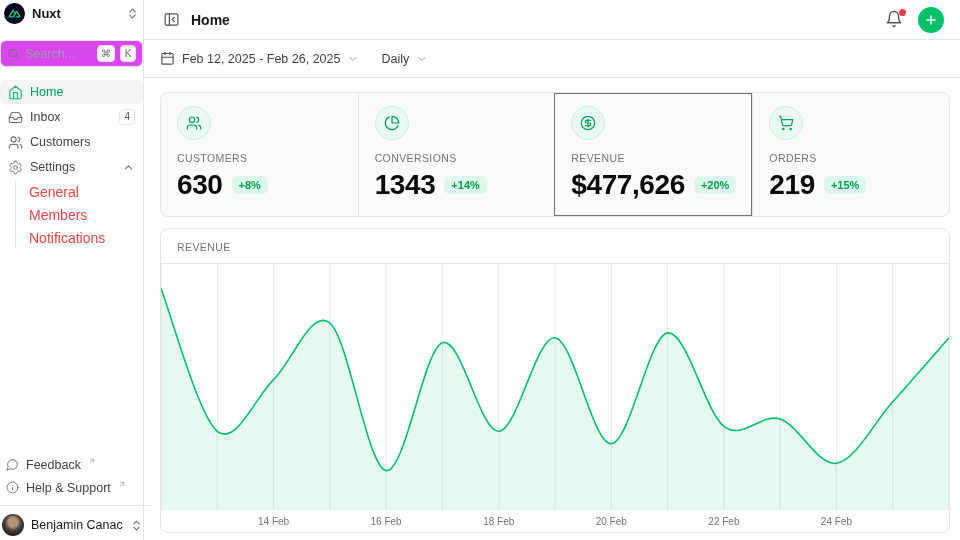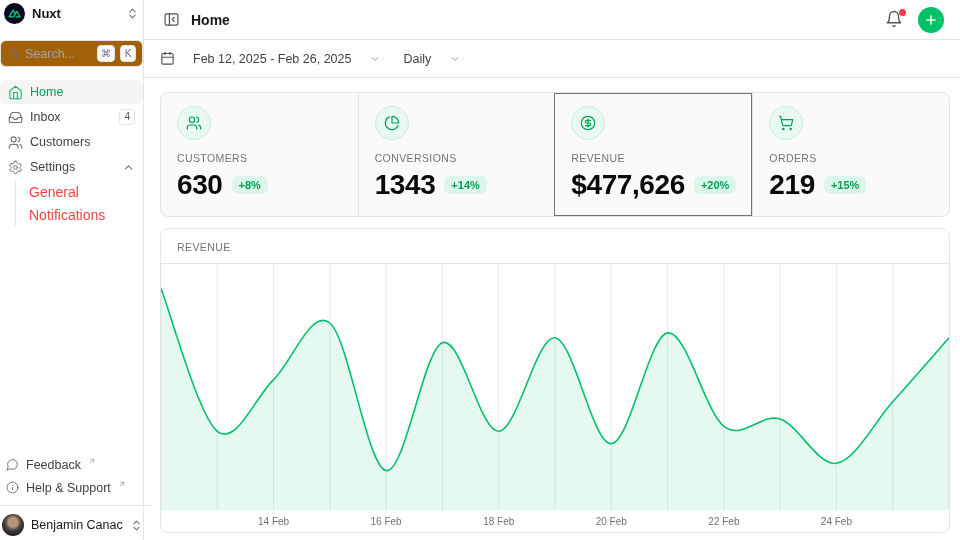--- a/index.html
+++ b/index.html
@@ -11,21 +11,21 @@
   svg { display:block; }
 
   
   .sidebar { width:144px; min-width:144px; border-right:1px solid #e4e4e7; display:flex; flex-direction:column; background:#fff; }
   .s-logo-row { display:flex; align-items:center; gap:7px; padding:3px 4px; border-radius:6px; cursor:pointer; }
   .s-logo { width:21px; height:21px; border-radius:50%; background:#020420; display:flex; align-items:center; justify-content:center; }
   .s-logo svg { width:13px; height:13px; }
   .s-logo-name { font-size:13px; font-weight:700; color:#18181b; }
   .s-chevrons { margin-left:auto; width:13px; height:13px; color:#71717a; }
   .s-chevrons svg { width:13px; height:13px; }
-  .s-search { margin-top:13px; display:flex; align-items:center; gap:5px; border:1px solid #e4e4e7; border-radius:6px; height:27px; padding:0 6px; background:#a16207; }
+  .s-search { margin-top:13px; display:flex; align-items:center; gap:5px; border:1px solid #e4e4e7; border-radius:6px; height:27px; padding:0 6px; background:#d946ef; }
   .s-search-icon { width:13px; height:13px; color:#71717a; flex:none; }
   .s-search-icon svg { width:13px; height:13px; }
   .s-search input { flex:1; width:0; border:none; outline:none; font-family:inherit; font-size:12.5px; color:#18181b; background:transparent; }
   .s-search input::placeholder { color:#a1a1aa; }
   .kbd { height:17px; min-width:16px; padding:0 3px; border:1px solid #e4e4e7; border-radius:4px; background:#fafafa; color:#71717a; font-size:10px; display:flex; align-items:center; justify-content:center; flex:none; }
   .s-nav { margin-top:13px; display:flex; flex-direction:column; gap:1px; }
   .nav-item { height:24px; padding:0 8px; border-radius:6px; display:flex; align-items:center; gap:7px; font-size:12.5px; font-weight:500; color:#414149; cursor:pointer; }
   .nav-item.active { background:#f4f4f5; color:#00a155; }
   .nav-icon { width:15px; height:15px; color:#71717a; flex:none; }
   .nav-icon svg { width:15px; height:15px; }
@@ -52,21 +52,21 @@
   .icon-btn { width:22px; height:22px; display:flex; align-items:center; justify-content:center; color:#52525b; border-radius:5px; cursor:pointer; background:none; border:none; }
   .icon-btn svg { width:17px; height:17px; }
   .topbar-title { font-size:14px; font-weight:700; color:#18181b; }
   .topbar-right { margin-left:auto; display:flex; align-items:center; gap:13px; }
   .bell-wrap { position:relative; width:20px; height:20px; color:#52525b; cursor:pointer; }
   .bell-wrap svg { width:18px; height:18px; }
   .notif-dot { position:absolute; top:-1px; right:-1px; width:7px; height:7px; border-radius:50%; background:#fb3b4e; }
   .plus-btn { width:26px; height:26px; border-radius:50%; background:#00c16a; color:#fff; display:flex; align-items:center; justify-content:center; border:none; cursor:pointer; }
   .plus-btn svg { width:14px; height:14px; }
   .toolbar { height:38px; display:flex; align-items:center; gap:22px; padding:0 16px; border-bottom:1px solid #e4e4e7; }
-  .tb-btn { display:flex; align-items:center; gap:18px; font-size:12.5px; font-weight:500; color:#3f3f46; background:none; border:none; font-family:inherit; cursor:pointer; }
+  .tb-btn { display:flex; align-items:center; gap:7px; font-size:12.5px; font-weight:500; color:#3f3f46; background:none; border:none; font-family:inherit; cursor:pointer; }
   .tb-icon { width:15px; height:15px; color:#52525b; }
   .tb-icon svg { width:15px; height:15px; }
   .tb-chevron { width:12px; height:12px; color:#9f9fa8; }
   .tb-chevron svg { width:12px; height:12px; }
 
   .content { padding:14px 10px 0 16px; flex:1; overflow:hidden; }
 
   
   .stats { display:grid; grid-template-columns:repeat(4,1fr); background:#fafafa; border:1px solid #e4e4e7; border-radius:8px; }
   .stat-card { padding:13px 16px 15px; cursor:pointer; position:relative; }
@@ -159,20 +159,21 @@
         </span>
         <span class="nav-label">Settings</span>
         <span class="nav-chevron">
           <svg viewBox="0 0 24 24" fill="none" stroke="currentColor" stroke-width="2" stroke-linecap="round" stroke-linejoin="round" width="100%" height="100%">
             <path d="m6 15 6-6 6 6"></path>
           </svg>
         </span>
       </div>
       <div class="nav-children">
         <div class="nav-child">General</div>
+        <div class="nav-child">Members</div>
         <div class="nav-child">Notifications</div>
       </div>
     </nav>
 
   <div class="s-footer" id="side-footer">
       <div class="f-item">
         <span class="f-icon">
           <svg viewBox="0 0 24 24" fill="none" stroke="currentColor" stroke-width="1.8" stroke-linecap="round" stroke-linejoin="round" width="100%" height="100%">
             <path d="M7.9 20A9 9 0 1 0 4 16.1L2 22z"></path>
           </svg>

